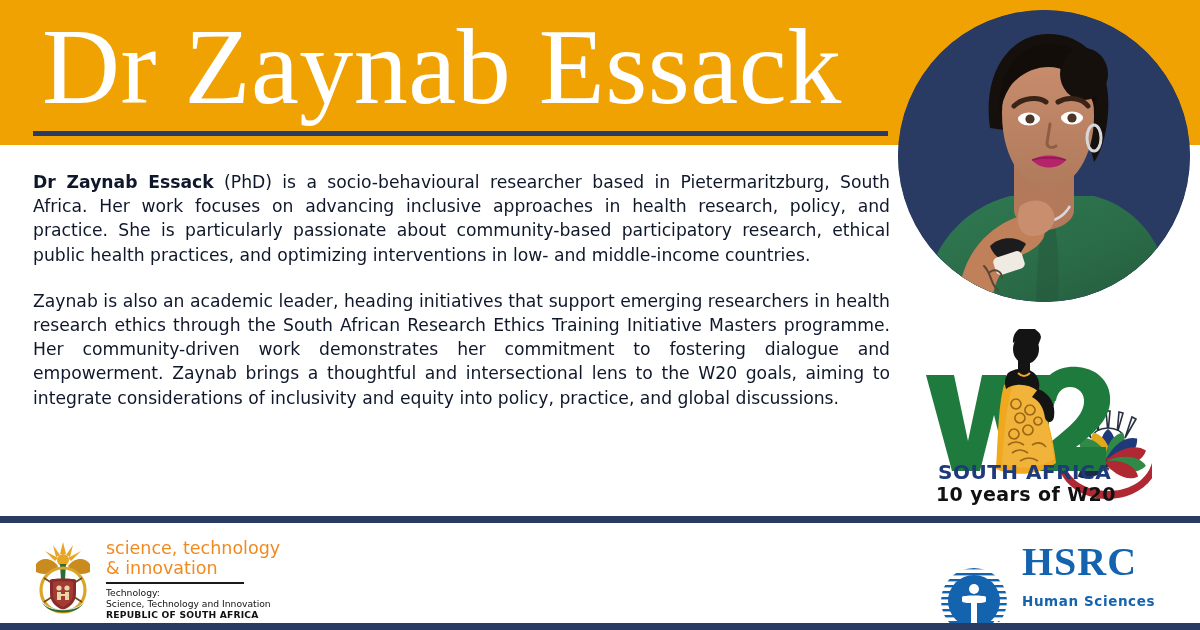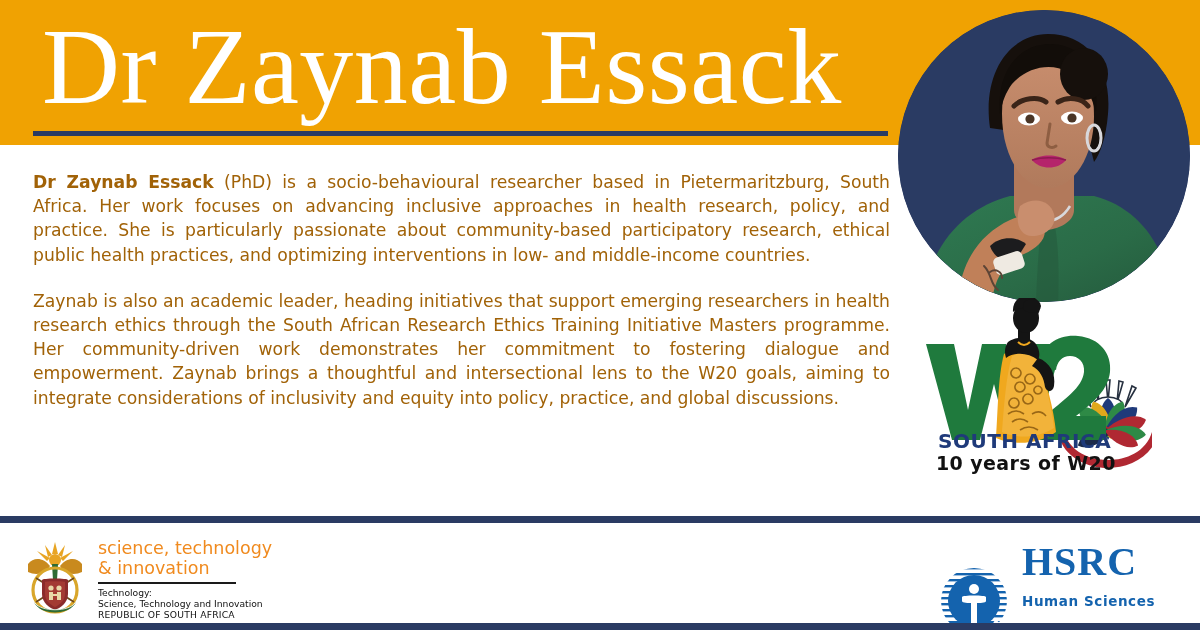--- a/index.html
+++ b/index.html
@@ -48,52 +48,52 @@
     background: #2A3B63;
   }
   .portrait svg { display: block; width: 292px; height: 292px; }
 
   
   .body-col {
     position: absolute; left: 33px; top: 170px;
     width: 857px;
   }
   .para {
-    color: #a16207;
+    color: #0f172a;
     font-size: 17.2px;
     line-height: 24.2px;
     text-align: justify;
     text-justify: inter-word;
     margin-bottom: 22px;
   }
   .para:last-child { margin-bottom: 0; }
   .para b { font-weight: 700; }
 
   
   .w20-logo {
-    position: absolute; left: 920px; top: 298px;
+    position: absolute; left: 920px; top: 329px;
     width: 232px; height: 190px;
   }
   .w20-logo svg { display: block; width: 232px; height: 190px; }
 
   
   .footer-rule-top {
     position: absolute; left: 0; top: 516px;
     width: 1200px; height: 7px;
     background: #2A3B63;
   }
   .footer-rule-bottom {
     position: absolute; left: 0; top: 623px;
     width: 1200px; height: 7px;
     background: #2A3B63;
   }
 
   
   .dsi-logo {
-    position: absolute; left: 22px; top: 536px;
+    position: absolute; left: 30px; top: 536px;
     display: flex; align-items: center; gap: 10px;
   }
   .dsi-crest { width: 66px; height: 76px; }
   .dsi-crest svg { display: block; width: 66px; height: 76px; }
   .dsi-text { padding-top: 2px; }
   .dsi-headline {
     color: #F08A1E;
     font-size: 17.5px;
     line-height: 20px;
     font-weight: 400;
@@ -103,21 +103,21 @@
     width: 138px; height: 2px;
     background: #1a1a1a;
     margin: 4px 0 3px 0;
   }
   .dsi-dept {
     color: #111111;
     font-size: 9.2px;
     line-height: 11.2px;
     white-space: nowrap;
   }
-  .dsi-dept.bold { font-weight: 400; letter-spacing: 0.2px; }
+  .dsi-dept.bold { font-weight: 700; letter-spacing: 0.2px; }
 
   
   .hsrc-logo {
     position: absolute; left: 938px; top: 542px;
     display: flex; align-items: flex-end; gap: 12px;
   }
   .hsrc-mark { width: 72px; height: 72px; }
   .hsrc-mark svg { display: block; width: 72px; height: 72px; }
   .hsrc-word {
     color: #1463AE;

